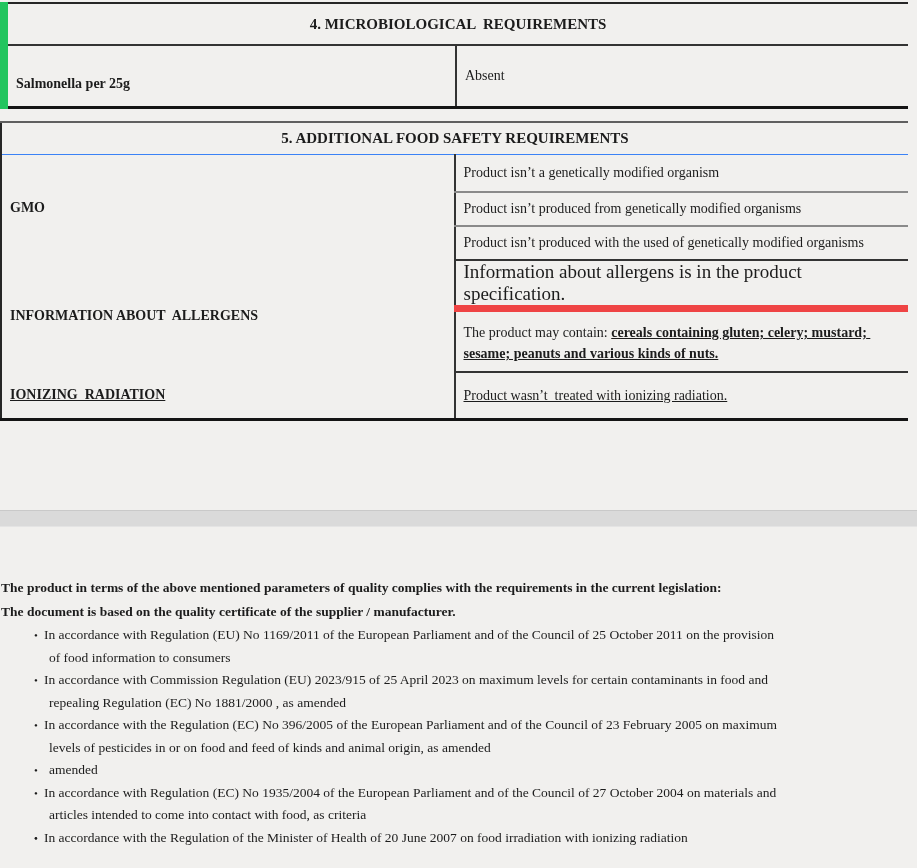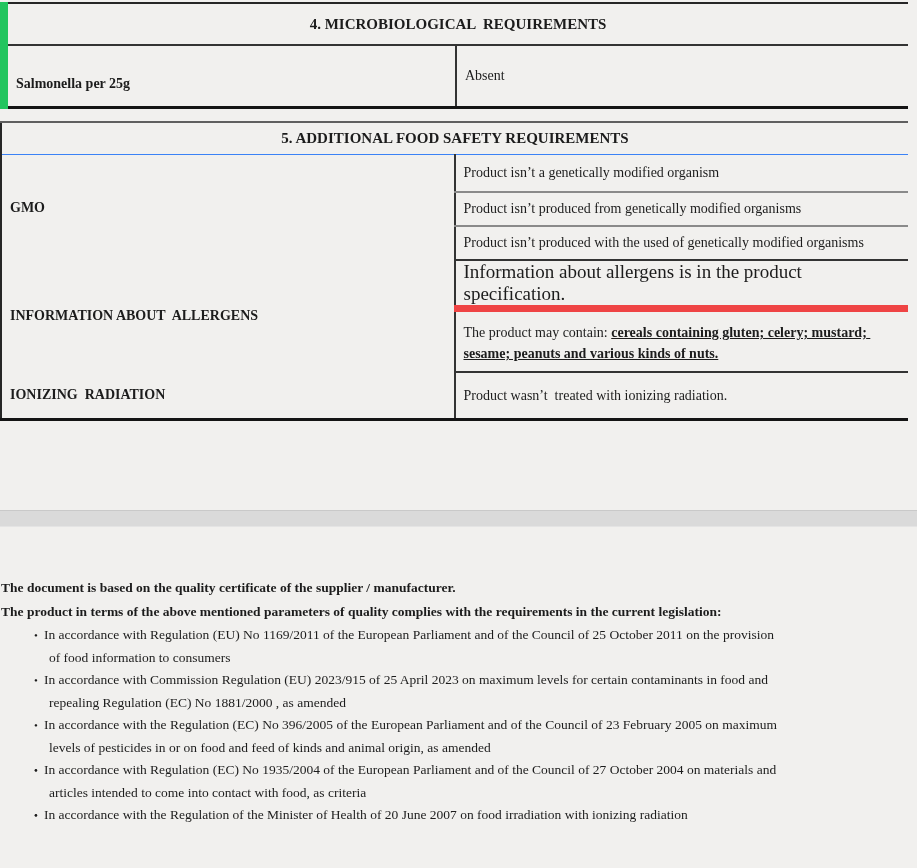--- a/index.html
+++ b/index.html
@@ -37,21 +37,21 @@
   #tbl-add{border-top:2px solid #5f5f5f;border-left:2px solid #262626;border-bottom:3px solid #141414;}
   #tbl-add .hdr td{height:31px;text-align:center;font-weight:bold;font-size:15px;border-bottom:1px solid #3b82f6;padding:0;}
   #tbl-add .g1 td{height:36px;}
   #tbl-add .g2 td,#tbl-add .g3 td{height:32px;}
   #tbl-add .g1 td.val,#tbl-add .g2 td.val{border-bottom:2px solid #8a8a8a;}
   #tbl-add .g3 td{border-bottom:2px solid #333;}
   #tbl-add .a1 td{height:22px;}
   #tbl-add .a1 td.val{border-bottom:7px solid #ef4444;font-size:19px;}
   #tbl-add .a2 td{height:49px;border-bottom:2px solid #333;}
   #tbl-add .a2 td.val{vertical-align:top;padding-top:10px;line-height:21px;padding-right:40px;}
-  #tbl-add .i1 td{height:45px;}
+  #tbl-add .i1 td{height:45px;text-decoration:underline;}
   .col-left{width:356px;}
 
   .allergen-list{font-weight:bold;text-decoration:underline;}
 
   .gap12{height:12px;}
   .spacer-a{height:89px;}
   .page-band{height:15px;background:#dadada;border-top:1px solid #c9c9c9;border-bottom:1px solid #e4e4e4;}
   .spacer-b{height:47px;}
 
   .statement{padding:2px 6px 0 1px;width:905px;}
@@ -107,40 +107,41 @@
       <td class="val">Product wasn’t  treated with ionizing radiation.</td>
     </tr>
   </tbody>
     </table>
 
   <div class="spacer-a"></div>
   <div class="page-band"></div>
   <div class="spacer-b"></div>
 
   <div class="statement">
+    <p>The product in terms of the above mentioned parameters of quality complies with the requirements in the current legislation:</p>
     <p>The document is based on the quality certificate of the supplier / manufacturer.</p>
-    <p>The product in terms of the above mentioned parameters of quality complies with the requirements in the current legislation:</p>
     <ul class="refs">
       <li>
         <span class="bullet">•</span>
         <div class="bline1">In accordance with Regulation (EU) No 1169/2011 of the European Parliament and of the Council of 25 October 2011 on the provision</div>
         <div class="bline2">of food information to consumers</div>
       </li>
       <li>
         <span class="bullet">•</span>
         <div class="bline1">In accordance with Commission Regulation (EU) 2023/915 of 25 April 2023 on maximum levels for certain contaminants in food and</div>
         <div class="bline2">repealing Regulation (EC) No 1881/2000 , as amended</div>
       </li>
       <li>
         <span class="bullet">•</span>
         <div class="bline1">In accordance with the Regulation (EC) No 396/2005 of the European Parliament and of the Council of 23 February 2005 on maximum</div>
         <div class="bline2">levels of pesticides in or on food and feed of kinds and animal origin, as amended</div>
       </li>
       <li>
         <span class="bullet">•</span>
+        <div class="bline2">amended</div>
       </li>
       <li>
         <span class="bullet">•</span>
         <div class="bline1">In accordance with Regulation (EC) No 1935/2004 of the European Parliament and of the Council of 27 October 2004 on materials and</div>
         <div class="bline2">articles intended to come into contact with food, as criteria</div>
       </li>
       <li>
         <span class="bullet">•</span>
       </li>
       <li>

